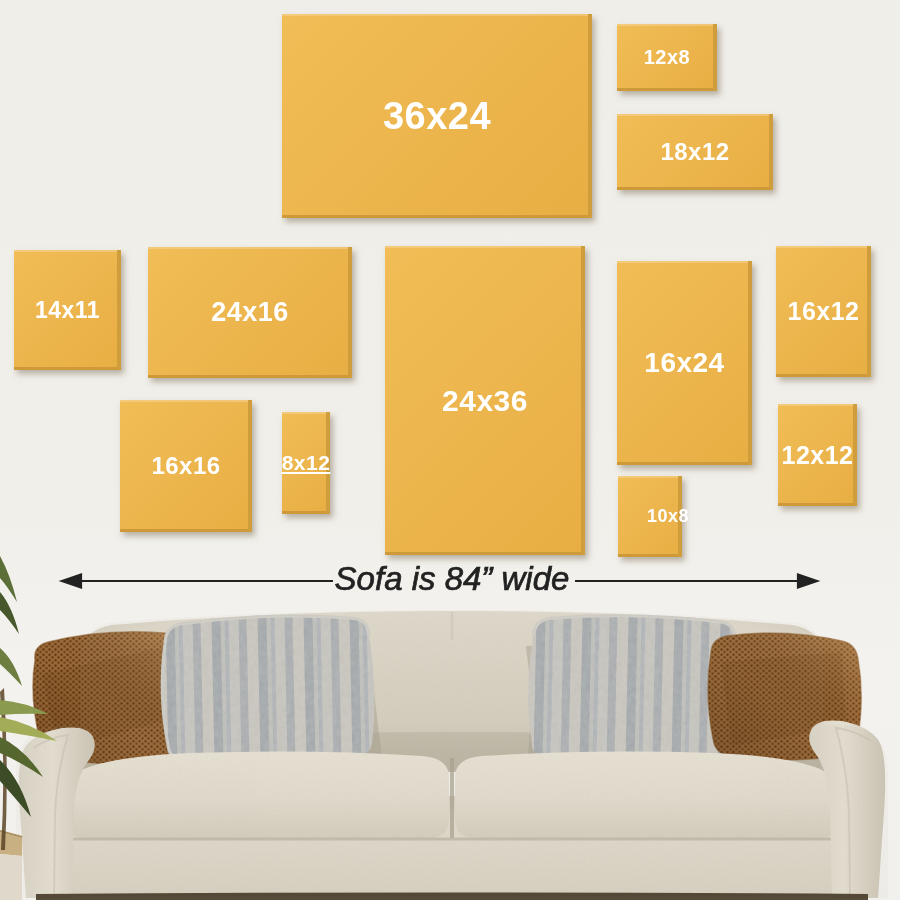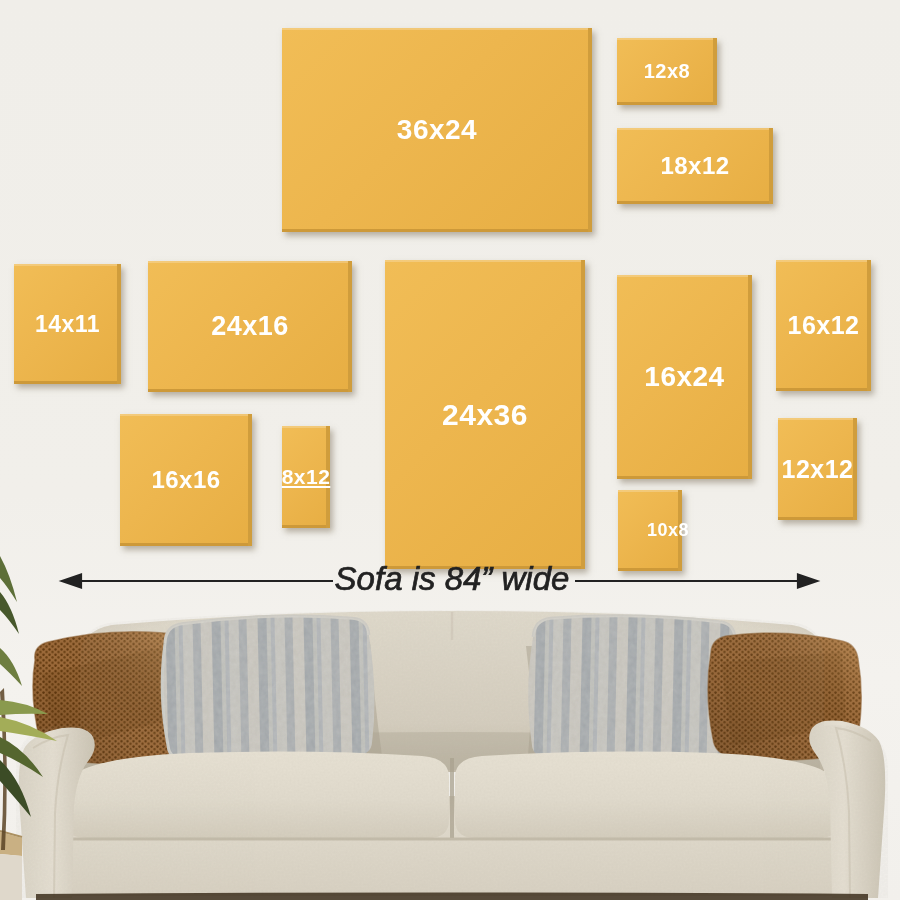--- a/index.html
+++ b/index.html
@@ -3,28 +3,28 @@
 <meta charset="utf-8">
 <style>
   html,body{margin:0;padding:0;}
   #stage{position:relative;width:900px;height:900px;overflow:hidden;
     background:linear-gradient(180deg,#f0eee9 0%,#f1efea 55%,#f4f2ee 75%,#f2f0ec 100%);
     font-family:"Liberation Sans", sans-serif;}
   .cv{position:absolute;display:flex;align-items:center;justify-content:center;box-sizing:border-box;
     background:linear-gradient(135deg,#f1bd56 0%,#edb64e 45%,#e7ae43 100%);
     box-shadow:inset -4px 0 0 #d09d3c, inset 0 -3px 0 #cd9939, inset 0 2px 0 rgba(255,255,255,0.22),
       3px 4px 6px rgba(125,113,92,0.5);
-    color:#ffffff;font-weight:bold;letter-spacing:0.5px;margin-top:14px;}
+    color:#ffffff;font-weight:bold;letter-spacing:0.5px;}
 </style>
 </head>
 <body>
 <div id="stage">
 
 
-  <div class="cv" style="left:282px;top:14px;width:310px;height:204px;font-size:28px;">36x24</div>
+  <div class="cv" style="left:282px;top:14px;width:310px;height:204px;font-size:38px;">36x24</div>
 
   <div class="cv" style="left:617px;top:24px;width:100px;height:67px;font-size:20px;">12x8</div>
 
   <div class="cv" style="left:617px;top:114px;width:156px;height:76px;font-size:24px;">18x12</div>
 
   <div class="cv" style="left:14px;top:250px;width:107px;height:120px;font-size:23px;">14x11</div>
 
   <div class="cv" style="left:148px;top:247px;width:204px;height:131px;font-size:27px;">24x16</div>
 
   <div class="cv" style="left:385px;top:246px;width:200px;height:309px;font-size:30px;">24x36</div>

